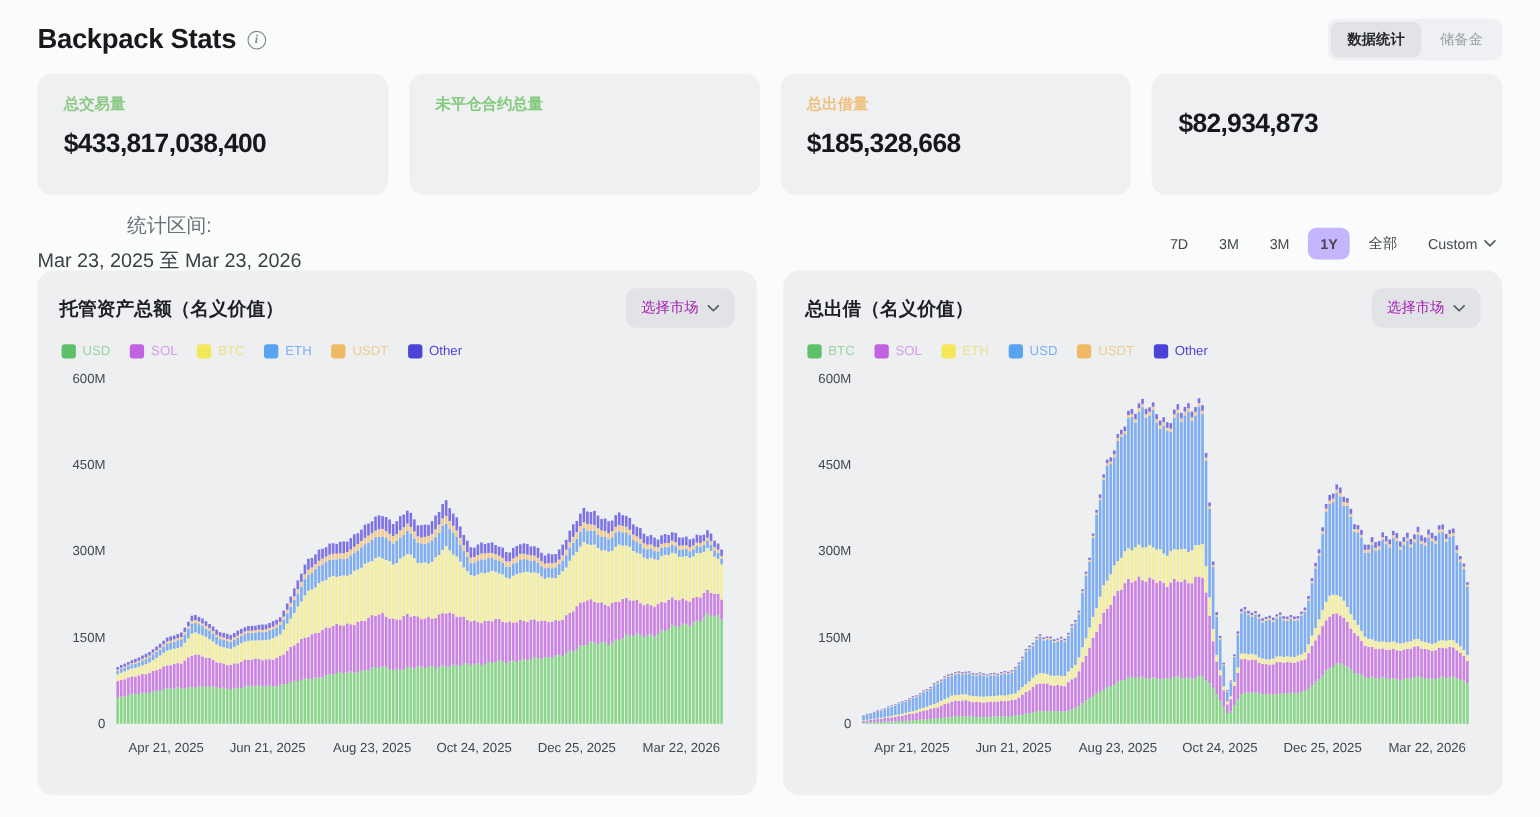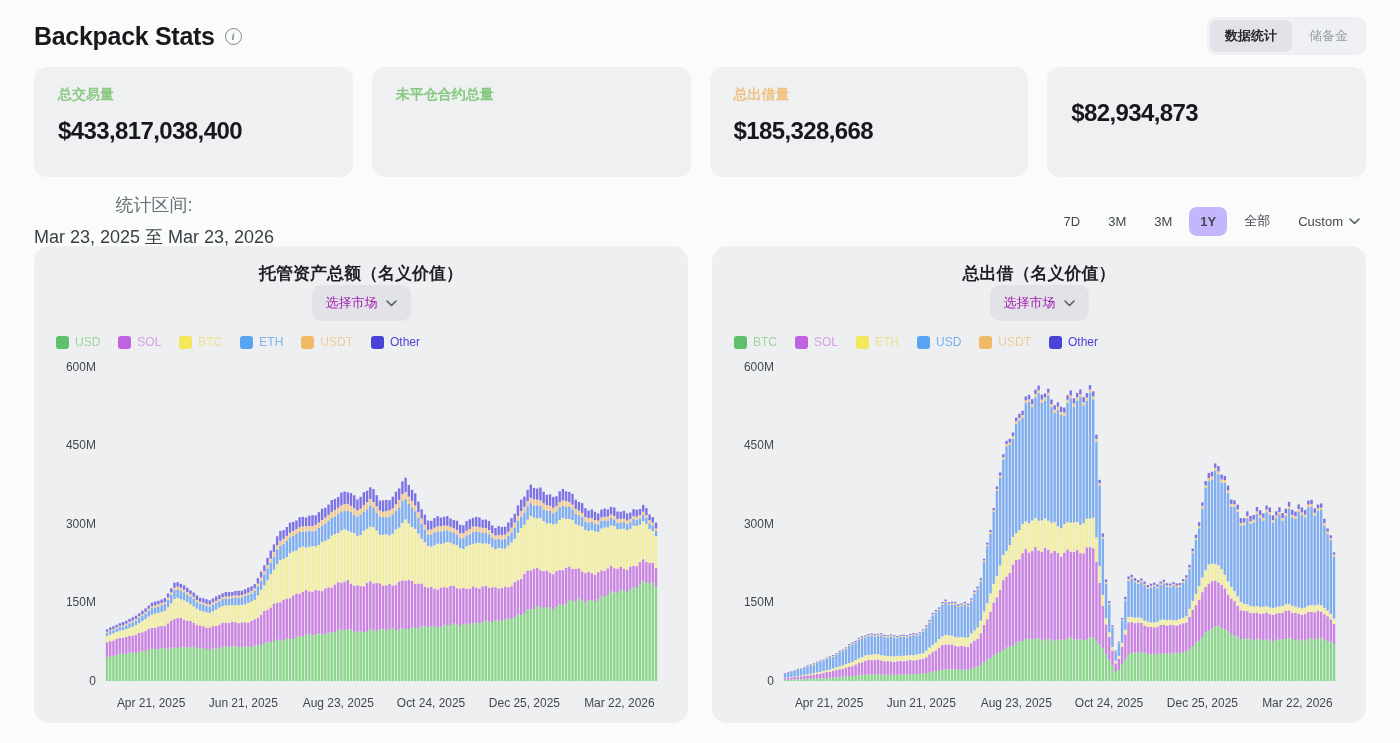--- a/index.html
+++ b/index.html
@@ -36,21 +36,21 @@
   .filters { display:flex; align-items:center; gap:6px; }
   .filter-btn { border:none; background:transparent; font-size:13px; color:#44474d; padding:7px 11px;
     border-radius:8px; cursor:pointer; font-family:inherit; }
   .filter-btn.active { background:#c4b5fd; font-weight:600; }
   .custom-btn { display:flex; align-items:center; gap:6px; border:none; background:transparent;
     font-size:13px; color:#44474d; padding:7px 6px 7px 11px; cursor:pointer; font-family:inherit; }
 
   
   .charts-row { display:grid; grid-template-columns:1fr 1fr; gap:24px; margin-top:9px; }
   .panel { background:#edeff1; border-radius:15px; padding:16px 20px 6px 20px; height:477px; }
-  .panel-head { display:flex; align-items:center; justify-content:space-between;flex-direction:column; }
+  .panel-head { display:flex; align-items:center; justify-content:space-between; }
   .panel-title { font-size:17px; font-weight:600; color:#1d1f24; }
   .market-btn { display:flex; align-items:center; gap:8px; background:#e1e3e7; border:none;
     border-radius:10px; padding:9px 14px; font-size:13px; color:#a21caf; cursor:pointer; font-family:inherit; }
   .legend { display:flex; align-items:center; gap:18px; margin:14px 0 2px 2px; }
   .legend-item { display:flex; align-items:center; gap:6px; }
   .legend-swatch { width:13px; height:13px; border-radius:3px; }
   .legend-label { font-size:12px; font-weight:500; }
   .chart-svg { width:100%; height:382px; display:block; }
   .axis-text { font-size:12px; fill:#43474c; font-family:"Liberation Sans","DejaVu Sans",sans-serif; }
   .chev { stroke:#5a5e65; stroke-width:1.6; fill:none; stroke-linecap:round; stroke-linejoin:round; }

